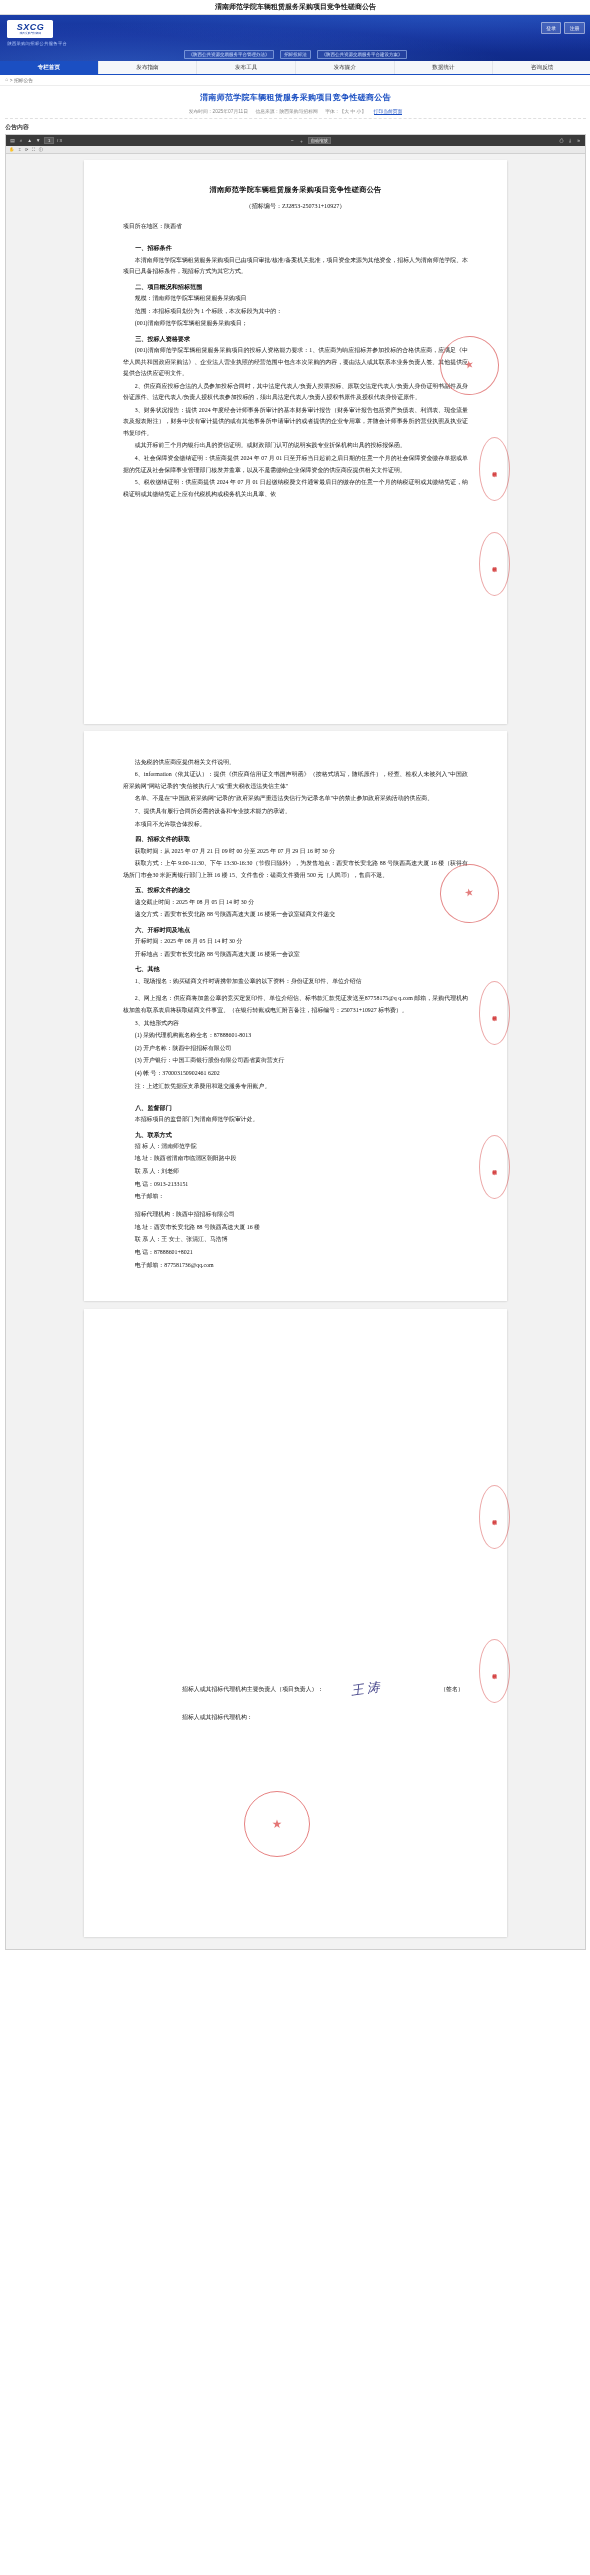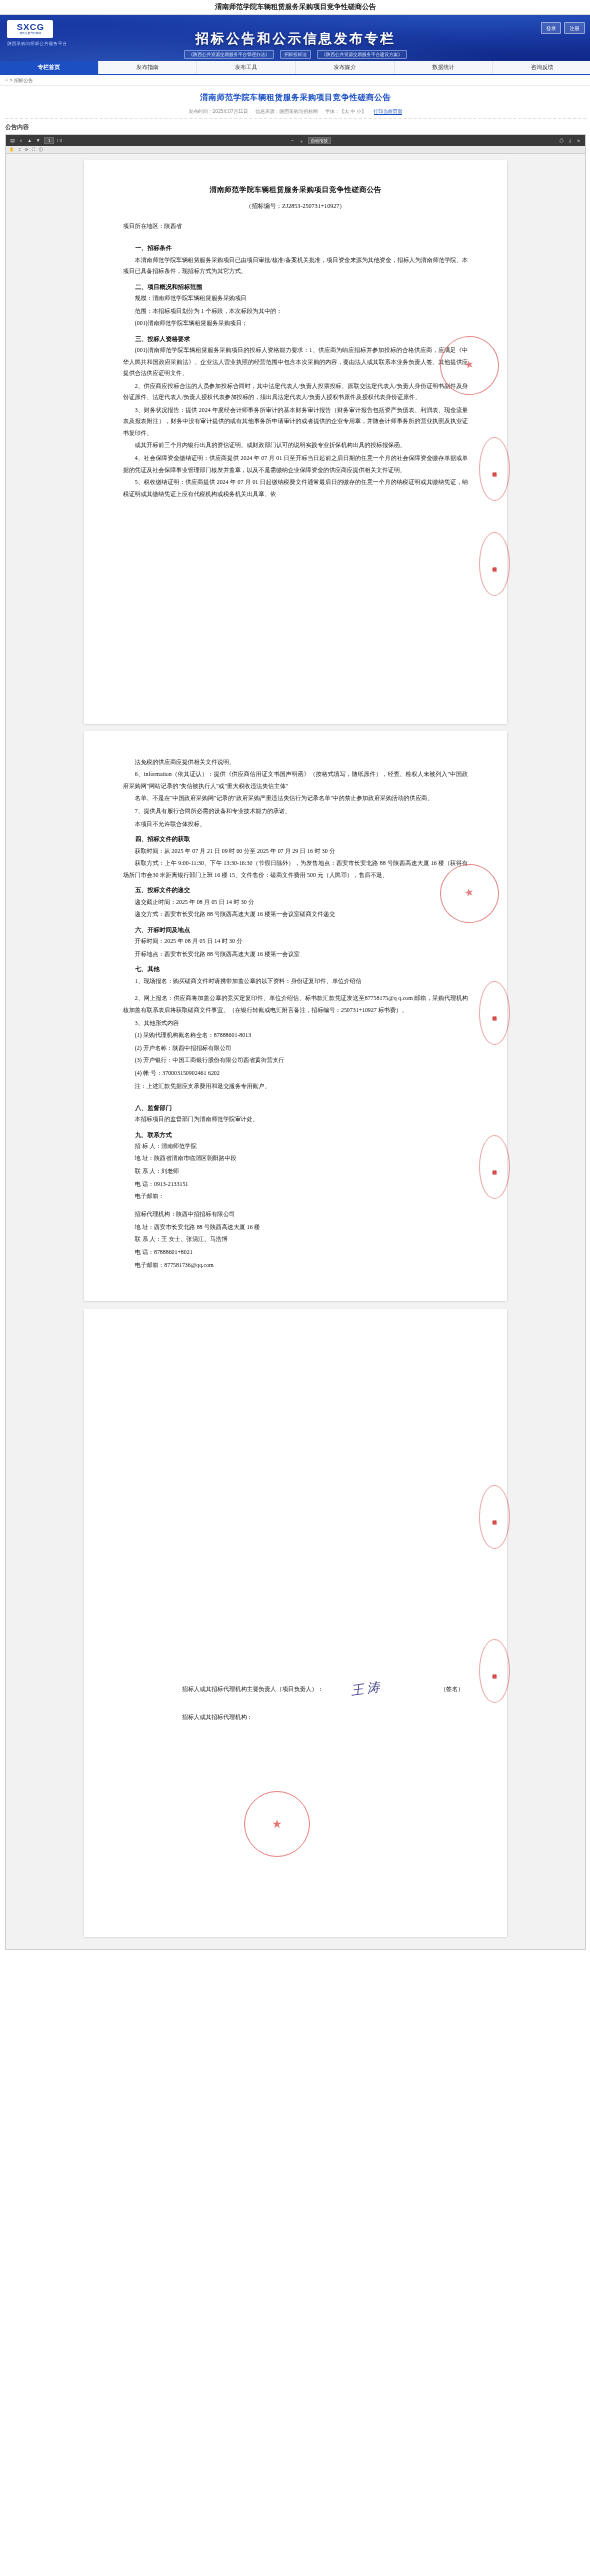--- a/index.html
+++ b/index.html
@@ -43,20 +43,21 @@
     left: 7.4px; top: 5.3px;
     width: 46px; height: 18px;
     background: #fff;
     border-radius: 1.6px;
     display: flex; flex-direction: column;
     align-items: center; justify-content: center;
     line-height: 1;
   }
   .banner-logo .lg-main {
     font-size: 9px; font-weight: bold; color: #12399c; letter-spacing: 0.5px;
+    font-style: italic;
   }
   .banner-logo .lg-sub { font-size: 2.7px; color: #12399c; margin-top: 1.1px; }
   .banner-sub-cn {
     position: absolute; left: 7.4px; top: 25.5px;
     font-size: 4.3px; color: #bcd0ff; letter-spacing: 0.3px;
   }
   .banner-title {
     position: absolute; left: 0; right: 0; top: 15px;
     text-align: center;
     color: #fff;
@@ -315,21 +316,20 @@
 <div class="wrap">
 
   <div class="page-title-bar">渭南师范学院车辆租赁服务采购项目竞争性磋商公告</div>
 
   <div class="banner">
     <div class="banner-logo">
       <div class="lg-main">SXCG</div>
       <div class="lg-sub">陕西采购与招标网</div>
     </div>
     <div class="banner-sub-cn">陕西采购与招标公共服务平台</div>
-    <div class="banner-title">招标公告和公示信息发布专栏</div>
     <div class="banner-btns">
       <div class="banner-btn">登录</div>
       <div class="banner-btn">注册</div>
     </div>
     <div class="banner-tags">
       <div class="banner-tag">《陕西公共资源交易服务平台管理办法》</div>
       <div class="banner-tag">招标投标法</div>
       <div class="banner-tag">《陕西公共资源交易服务平台建设方案》</div>
     </div>
   </div>

